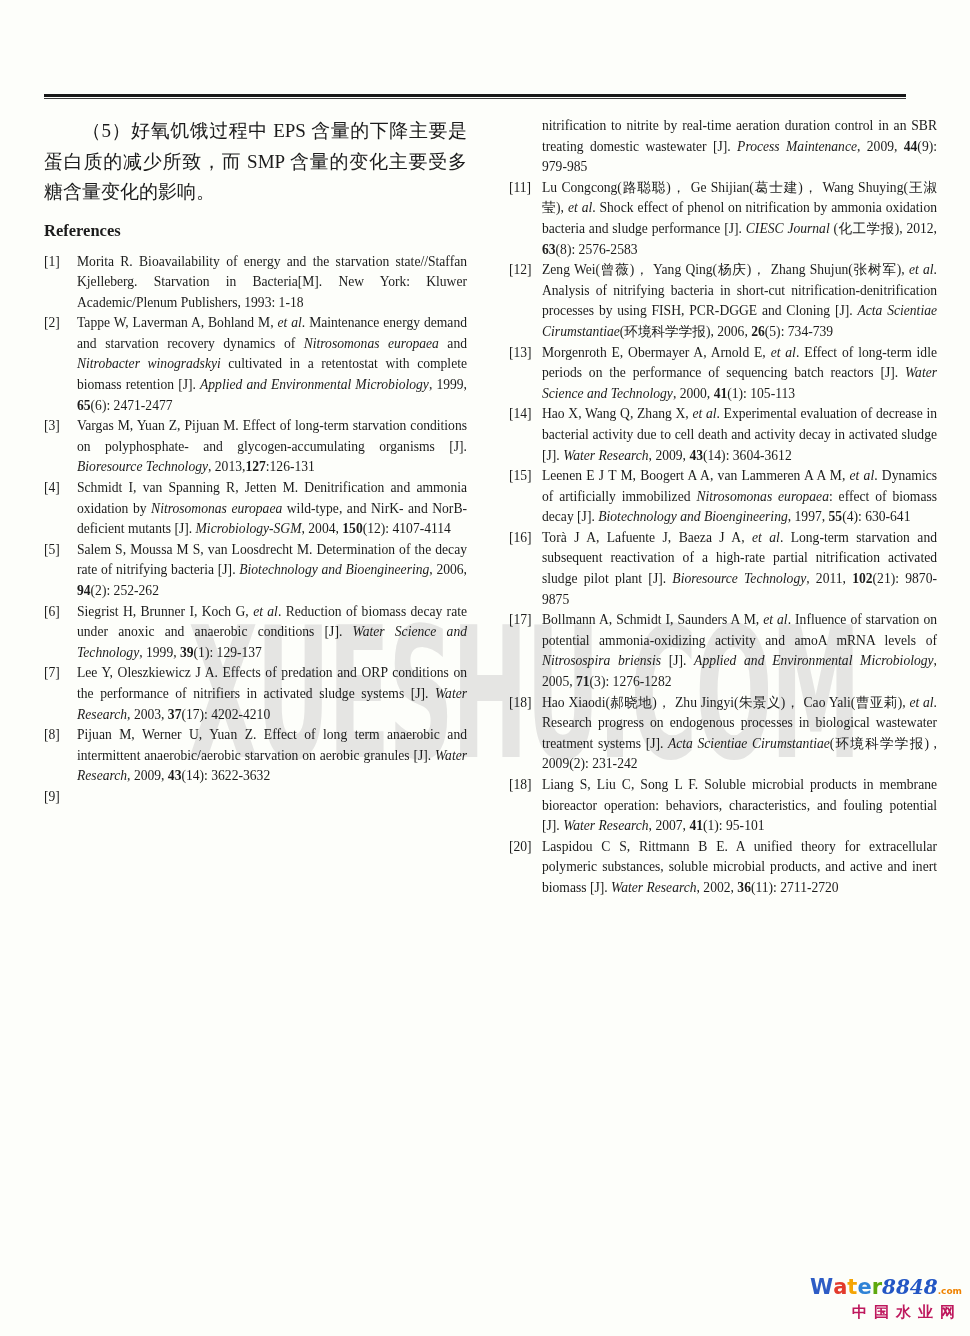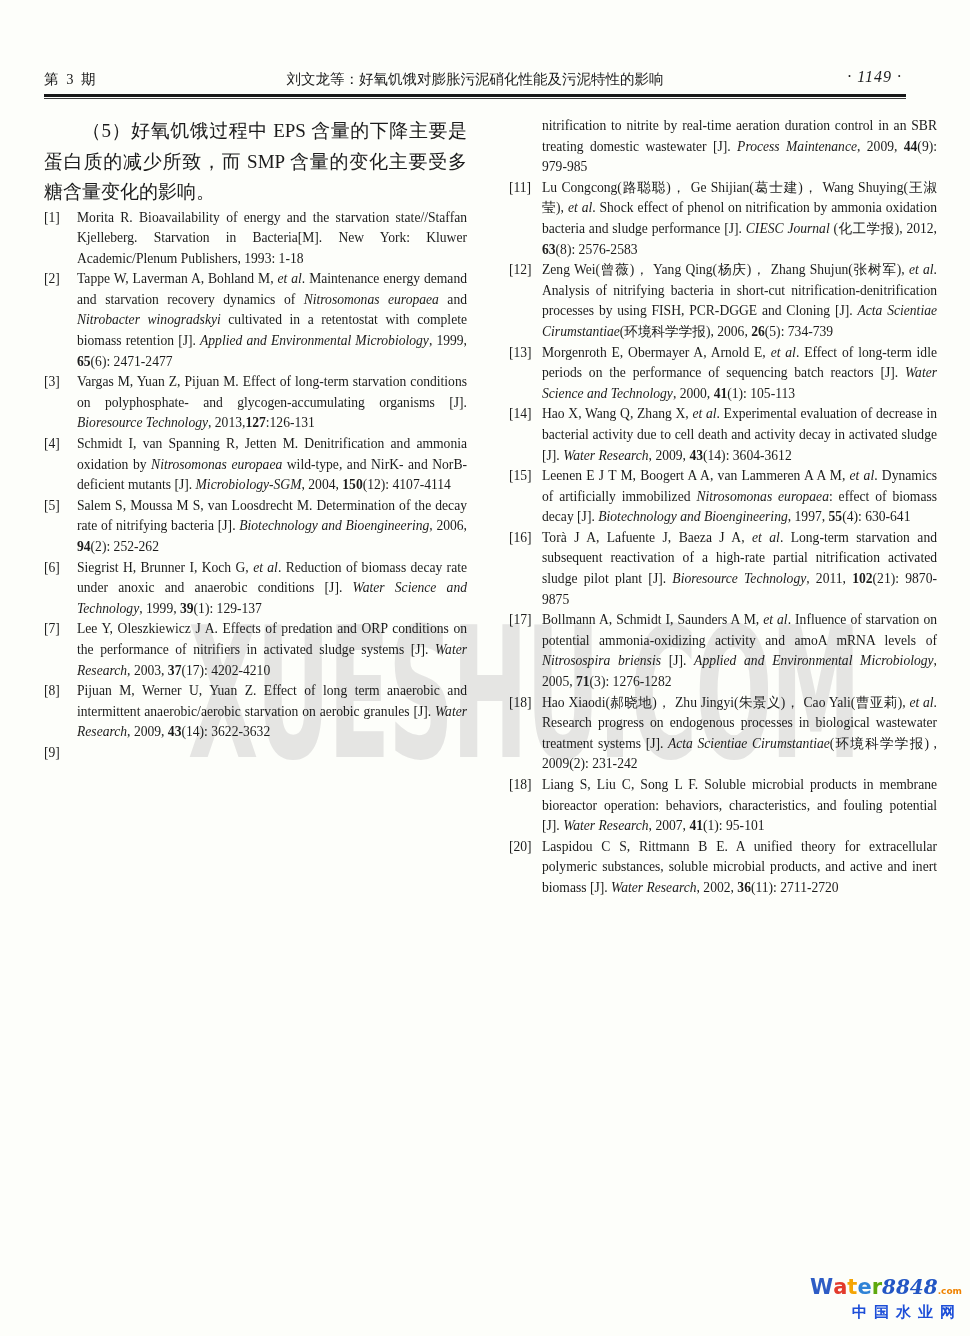--- a/index.html
+++ b/index.html
@@ -65,34 +65,30 @@
   .logo-line1 .lw{display:inline-block;}
   .logo-num{font-style:italic;font-family:"DejaVu Serif","Liberation Serif",serif;font-size:20px;}
   .logo-tld{font-size:9px;font-weight:bold;vertical-align:baseline;text-align:center;}
   .logo-line2{font-size:15px;font-weight:bold;letter-spacing:7px;line-height:19px;margin-top:1px;white-space:nowrap;}
 </style>
 </head>
 <body>
 
 <div class="page">
 
-  <div class="page-header">
-    <span class="issue">第 3 期</span>
-    <span class="running-title">刘文龙等：好氧饥饿对膨胀污泥硝化性能及污泥特性的影响</span>
-    <span class="page-number">· 1149 ·</span>
-  </div>
   <div class="header-rule">
     <div class="rule-thick"></div>
     <div class="rule-thin"></div>
   </div>
 
   <div class="watermark" style="color: rgb(229, 229, 227);">XUESHU.COM</div>
 
   <div class="col col-left">
     <p class="zh indent">（5）好氧饥饿过程中 EPS 含量的下降主要是蛋白质的减少所致，而 SMP 含量的变化主要受多糖含量变化的影响。</p>
+    <div class="refs-heading">References</div>
     <div class="refs">
         <div class="ref"><span class="num">[1]</span><span><span>Morita R. Bioavailability of energy and the starvation state//Staffan Kjelleberg. Starvation in Bacteria[M]. New York: Kluwer Academic/Plenum Publishers, 1993: 1-18</span></span></div>
         <div class="ref"><span class="num">[2]</span><span><span>Tappe W, Laverman A, Bohland M, </span><i>et al</i><span>. Maintenance energy demand and starvation recovery dynamics of </span><i>Nitrosomonas europaea</i><span> and </span><i>Nitrobacter winogradskyi</i><span> cultivated in a retentostat with complete biomass retention [J]. </span><i>Applied and Environmental Microbiology</i><span>, 1999, </span><b>65</b><span>(6): 2471-2477</span></span></div>
         <div class="ref"><span class="num">[3]</span><span><span>Vargas M, Yuan Z, Pijuan M. Effect of long-term starvation conditions on polyphosphate- and glycogen-accumulating organisms [J]. </span><i>Bioresource Technology</i><span>, 2013,</span><b>127</b><span>:126-131</span></span></div>
         <div class="ref"><span class="num">[4]</span><span><span>Schmidt I, van Spanning R, Jetten M. Denitrification and ammonia oxidation by </span><i>Nitrosomonas europaea</i><span> wild-type, and NirK- and NorB-deficient mutants [J]. </span><i>Microbiology-SGM</i><span>, 2004, </span><b>150</b><span>(12): 4107-4114</span></span></div>
         <div class="ref"><span class="num">[5]</span><span><span>Salem S, Moussa M S, van Loosdrecht M. Determination of the decay rate of nitrifying bacteria [J]. </span><i>Biotechnology and Bioengineering</i><span>, 2006, </span><b>94</b><span>(2): 252-262</span></span></div>
         <div class="ref"><span class="num">[6]</span><span><span>Siegrist H, Brunner I, Koch G, </span><i>et al</i><span>. Reduction of biomass decay rate under anoxic and anaerobic conditions [J]. </span><i>Water Science and Technology</i><span>, 1999, </span><b>39</b><span>(1): 129-137</span></span></div>
         <div class="ref"><span class="num">[7]</span><span><span>Lee Y, Oleszkiewicz J A. Effects of predation and ORP conditions on the performance of nitrifiers in activated sludge systems [J]. </span><i>Water Research</i><span>, 2003, </span><b>37</b><span>(17): 4202-4210</span></span></div>
         <div class="ref"><span class="num">[8]</span><span><span>Pijuan M, Werner U, Yuan Z. Effect of long term anaerobic and intermittent anaerobic/aerobic starvation on aerobic granules [J]. </span><i>Water Research</i><span>, 2009, </span><b>43</b><span>(14): 3622-3632</span></span></div>
         <div class="ref"><span class="num">[9]</span></div>
@@ -112,16 +108,16 @@
         <div class="ref"><span class="num">[18]</span><span><span>Hao Xiaodi(郝晓地)， Zhu Jingyi(朱景义)， Cao Yali(曹亚莉), </span><i>et al</i><span>. Research progress on endogenous processes in biological wastewater treatment systems [J]. </span><i>Acta Scientiae Cirumstantiae</i><span>(环境科学学报) , 2009(2): 231-242</span></span></div>
         <div class="ref"><span class="num">[18]</span><span><span>Liang S, Liu C, Song L F. Soluble microbial products in membrane bioreactor operation: behaviors, characteristics, and fouling potential [J]. </span><i>Water Research</i><span>, 2007, </span><b>41</b><span>(1): 95-101</span></span></div>
         <div class="ref"><span class="num">[20]</span><span><span>Laspidou C S, Rittmann B E. A unified theory for extracellular polymeric substances, soluble microbial products, and active and inert biomass [J]. </span><i>Water Research</i><span>, 2002, </span><b>36</b><span>(11): 2711-2720</span></span></div>
       </div>
   </div>
 
   <div class="logo">
     <div class="logo-line1">
       <span id="logo-word"><span class="lw" style="color: rgb(45, 92, 197);">W</span><span class="lw" style="color: rgb(226, 58, 44);">a</span><span class="lw" style="color: rgb(244, 165, 4);">t</span><span class="lw" style="color: rgb(47, 131, 214);">e</span><span class="lw" style="color: rgb(94, 168, 14);">r</span></span><span class="logo-num" style="color: rgb(35, 86, 196);">8848</span><span class="logo-tld" style="color: rgb(239, 130, 0);">.com</span>
     </div>
-    <div class="logo-line2" style="color: #1d4ed8;">中国水业网</div>
+    <div class="logo-line2" style="color: #be185d;">中国水业网</div>
   </div>
 
 </div>
 
 </body></html>

